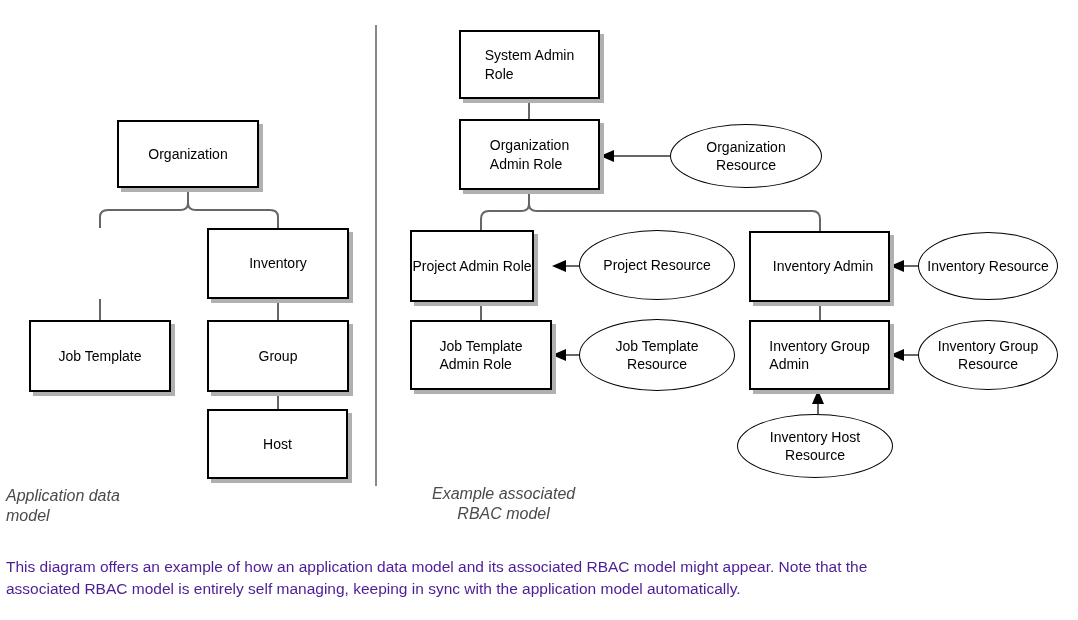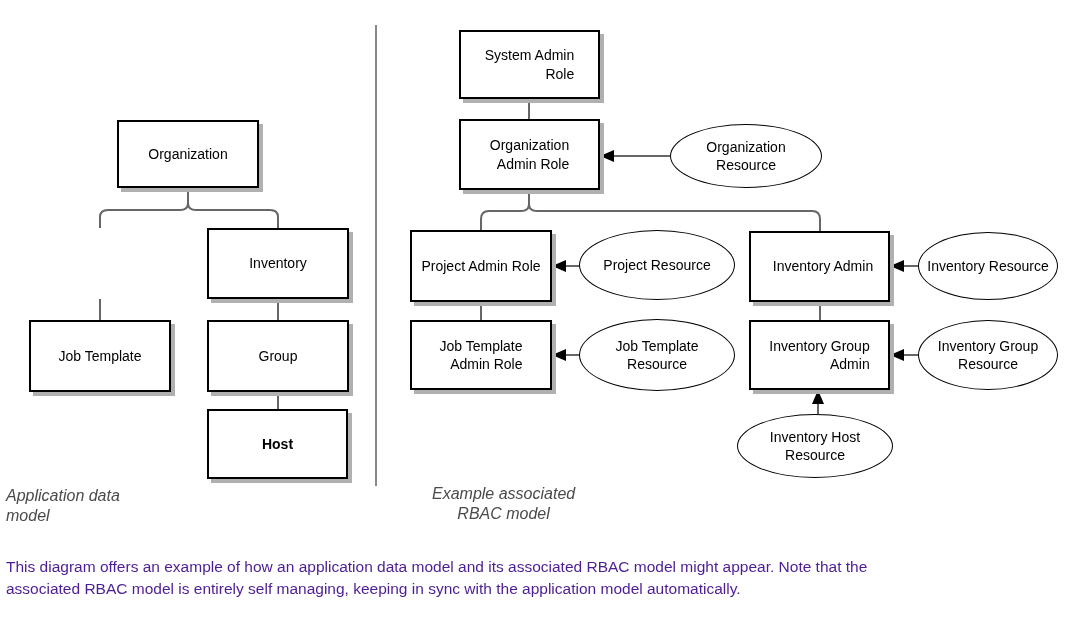--- a/index.html
+++ b/index.html
@@ -4,21 +4,21 @@
 <style>
   * { margin:0; padding:0; box-sizing:border-box; }
   html,body { background:#ffffff; }
   body { font-family:"Liberation Sans", sans-serif; }
   .canvas { position:relative; width:1078px; height:620px; background:#ffffff; overflow:hidden; }
   svg.wires { position:absolute; left:0; top:0; width:1078px; height:545px; }
   .node {
     position:absolute; background:#ffffff; border:2px solid #000000;
     box-shadow:4px 4px 0 #b0b0b0;
     display:flex; align-items:center; justify-content:center;
-    text-align:right; font-size:14px; color:#000000;
+    text-align:left; font-size:14px; color:#000000;
     white-space:pre-line; line-height:1.3; z-index:2;
   }
   .ellipse {
     position:absolute; background:#ffffff; border:1px solid #000000;
     border-radius:50%;
     display:flex; align-items:center; justify-content:center;
     text-align:center; font-size:14px; color:#000000;
     white-space:pre-line; line-height:1.3; z-index:2;
   }
   .dlabel {
@@ -28,25 +28,25 @@
   .caption {
     position:absolute; left:6px; top:556px; width:1060px;
     font-size:15.5px; color:#4c1d95; line-height:1.4; white-space:pre-line;
   }
   
   #n-org          { left:117px; top:120px; width:142px; height:68px; }
   #n-project      { left:29px;  top:228px; width:142px; height:71px; }
   #n-inventory    { left:207px; top:228px; width:142px; height:71px; }
   #n-jobtemplate  { left:29px;  top:320px; width:142px; height:72px; }
   #n-group        { left:207px; top:320px; width:142px; height:72px; }
-  #n-host         { left:207px; top:409px; width:141px; height:70px;font-weight:bold; }
+  #n-host         { left:207px; top:409px; width:141px; height:70px; }
   
   #n-sysadmin       { left:459px; top:30px;  width:141px; height:69px; }
   #n-orgadmin       { left:459px; top:119px; width:141px; height:71px; }
-  #n-projadmin      { left:410px; top:230px; width:142px; height:72px; }
+  #n-projadmin      { left:410px; top:230px; width:124px; height:72px; }
   #n-invadmin       { left:749px; top:231px; width:141px; height:71px;padding-left:7px; }
   #n-jtadmin        { left:410px; top:320px; width:142px; height:70px; }
   #n-invgroupadmin  { left:749px; top:320px; width:141px; height:70px; }
   
   #e-orgres      { left:670px; top:124px; width:152px; height:64px; }
   #e-projres     { left:579px; top:230px; width:156px; height:70px; }
   #e-invres      { left:918px; top:232px; width:140px; height:68px; }
   #e-jtres       { left:579px; top:319px; width:156px; height:72px; }
   #e-invgroupres { left:918px; top:320px; width:140px; height:70px; }
   #e-invhostres  { left:737px; top:414px; width:156px; height:64px; }

